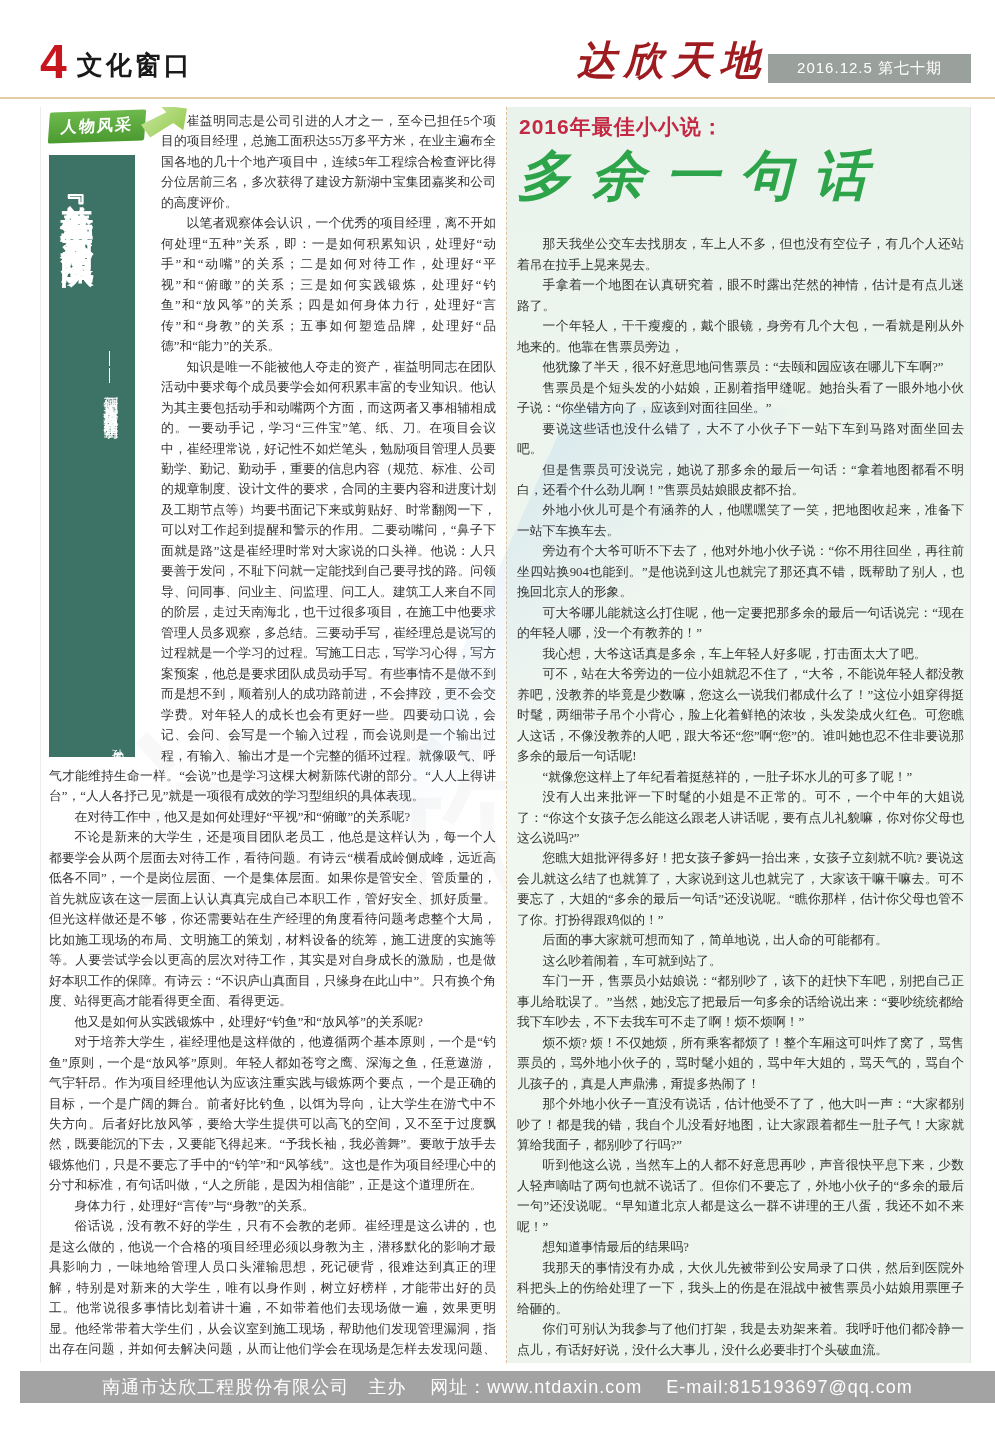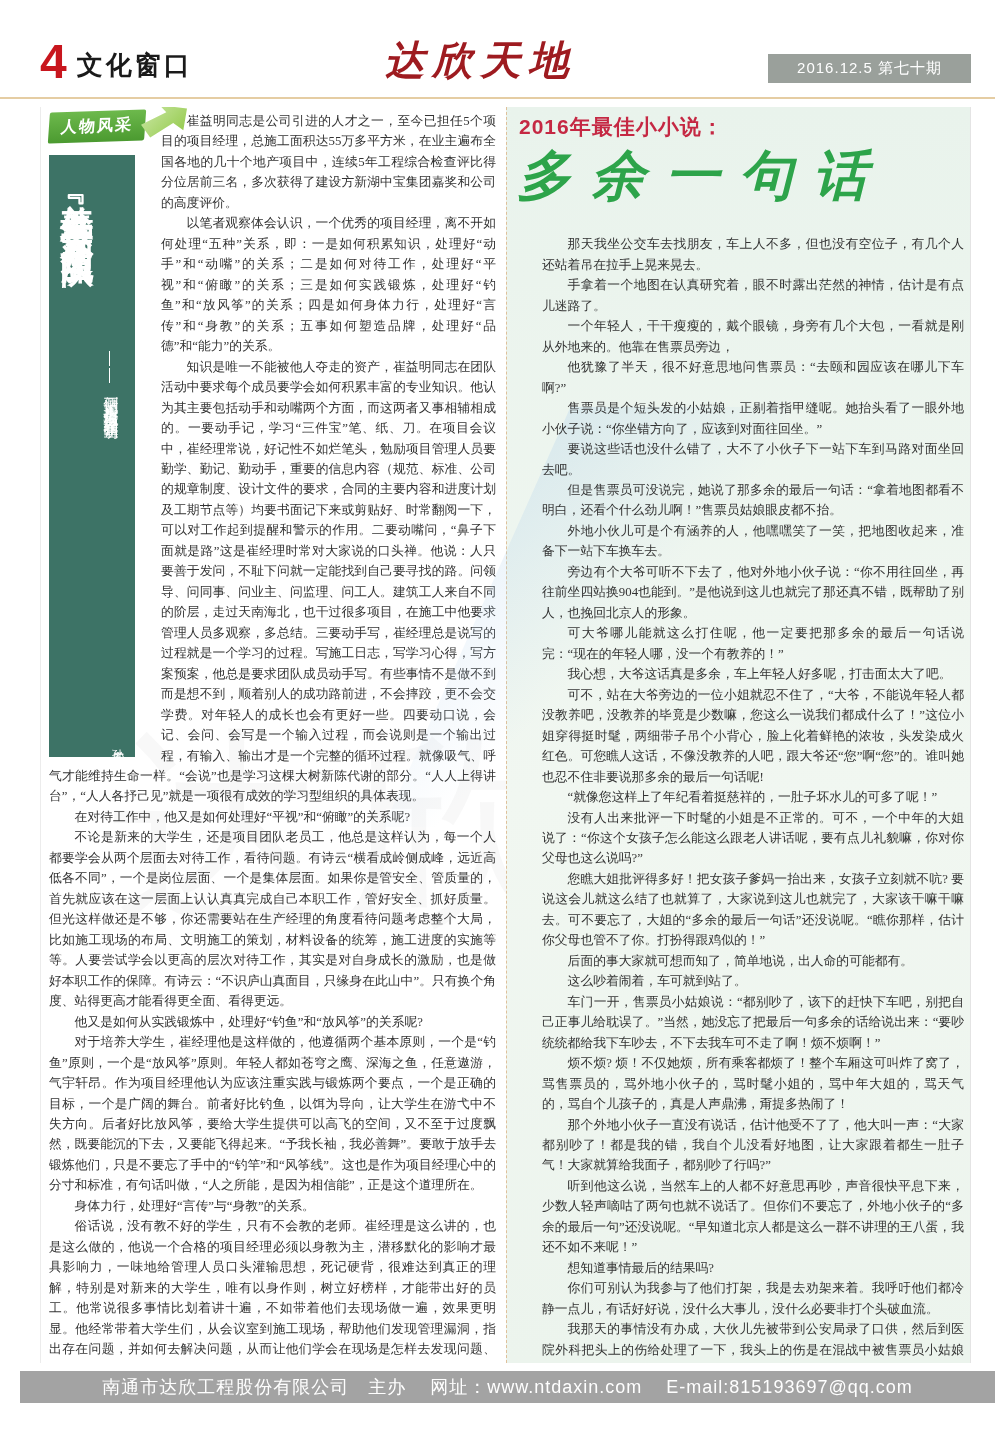--- a/index.html
+++ b/index.html
@@ -5,21 +5,21 @@
   * { margin:0; padding:0; box-sizing:border-box; }
   body { background:#fff; font-family:"Liberation Serif","DejaVu Serif",serif; }
   .page { position:relative; width:995px; height:1437px; background:#fff; overflow:hidden; margin:0 auto; }
 
   
   .hdr { display:flex; align-items:flex-end; padding:16px 24px 8px 40px; }
   .pagenum { color:#c8161e; font-size:48px; font-weight:800; line-height:.85;
              font-family:"Liberation Sans","DejaVu Sans",sans-serif; }
   .section { font-size:26px; font-weight:700; color:#1a1a1a; margin-left:10px; letter-spacing:3px;
              font-family:"Liberation Sans","DejaVu Sans",sans-serif;margin-top:32px; }
-  .masthead { flex:1; text-align:center; color:#9e1b20; font-size:40px; font-weight:700;
+  .masthead { flex:1; text-align:right; color:#9e1b20; font-size:40px; font-weight:700;
               font-style:italic; letter-spacing:8px; line-height:1; padding-bottom:2px; }
   .issue { background:#9aa09b; color:#fff; font-size:15px; padding:5px 29px; letter-spacing:1px;
            font-family:"Liberation Sans","DejaVu Sans",sans-serif; }
   .rule { height:2px; background:#e5cda3; margin:6px 0 8px 0; }
 
   
   .content { display:flex; height:1256px; overflow:hidden; padding:0 22px 0 40px; }
   .col-left { width:466px; padding:4px 10px 0 0; border-left:1px solid #ececec; padding-left:8px; }
   .col-right { width:465px; border-left:1px dashed #dfc09a; padding:4px 6px 0 10px;
                background:linear-gradient(180deg,#e9f3ec 0%,#f1f7f1 55%,#ecf4ed 100%);
@@ -50,21 +50,21 @@
   .v-author { position:absolute; left:62px; bottom:12px; font-size:12px; letter-spacing:2px; line-height:14px; }
 
   .col-left p, .col-right p.story-p {
       font-size:12.8px; line-height:1.6; color:#333; text-align:justify; text-indent:2em; }
 
   
   .kicker { color:#c52843; font-size:21px; font-weight:700; letter-spacing:1px; margin:2px 0 4px 2px;
             font-family:"Liberation Sans","DejaVu Sans",sans-serif; position:relative; z-index:1; }
   .story-title { text-align:left; color:#2da44a; font-size:54px; font-weight:800; font-style:italic;
                  letter-spacing:20px; line-height:1.1; margin:2px 0 28px 0; position:relative; z-index:1; }
-  .story-body { position:relative; z-index:1;margin-left:25px; }
+  .story-body { position:relative; z-index:1; }
 
   
   .illustration { position:relative; margin-top:auto; height:86px; overflow:hidden; z-index:1; }
   .illustration svg { display:block; width:100%; height:100%; }
 
   
   .ftr { margin:8px 0 0 20px; height:32px; background:#a3a3a3; color:#fff; display:flex;
          align-items:center; justify-content:center; gap:24px; font-size:18px; letter-spacing:1px;
          font-family:"Liberation Sans","DejaVu Sans",sans-serif; }
 </style>
@@ -129,22 +129,22 @@
         <p class="story-p">“就像您这样上了年纪看着挺慈祥的，一肚子坏水儿的可多了呢！”</p>
         <p class="story-p">没有人出来批评一下时髦的小姐是不正常的。可不，一个中年的大姐说了：“你这个女孩子怎么能这么跟老人讲话呢，要有点儿礼貌嘛，你对你父母也这么说吗?”</p>
         <p class="story-p">您瞧大姐批评得多好！把女孩子爹妈一抬出来，女孩子立刻就不吭? 要说这会儿就这么结了也就算了，大家说到这儿也就完了，大家该干嘛干嘛去。可不要忘了，大姐的“多余的最后一句话”还没说呢。“瞧你那样，估计你父母也管不了你。打扮得跟鸡似的！”</p>
         <p class="story-p">后面的事大家就可想而知了，简单地说，出人命的可能都有。</p>
         <p class="story-p">这么吵着闹着，车可就到站了。</p>
         <p class="story-p">车门一开，售票员小姑娘说：“都别吵了，该下的赶快下车吧，别把自己正事儿给耽误了。”当然，她没忘了把最后一句多余的话给说出来：“要吵统统都给我下车吵去，不下去我车可不走了啊！烦不烦啊！”</p>
         <p class="story-p">烦不烦? 烦！不仅她烦，所有乘客都烦了！整个车厢这可叫炸了窝了，骂售票员的，骂外地小伙子的，骂时髦小姐的，骂中年大姐的，骂天气的，骂自个儿孩子的，真是人声鼎沸，甭提多热闹了！</p>
         <p class="story-p">那个外地小伙子一直没有说话，估计他受不了了，他大叫一声：“大家都别吵了！都是我的错，我自个儿没看好地图，让大家跟着都生一肚子气！大家就算给我面子，都别吵了行吗?”</p>
         <p class="story-p">听到他这么说，当然车上的人都不好意思再吵，声音很快平息下来，少数人轻声嘀咕了两句也就不说话了。但你们不要忘了，外地小伙子的“多余的最后一句”还没说呢。“早知道北京人都是这么一群不讲理的王八蛋，我还不如不来呢！”</p>
         <p class="story-p">想知道事情最后的结果吗?</p>
+        <p class="story-p">我那天的事情没有办成，大伙儿先被带到公安局录了口供，然后到医院外科把头上的伤给处理了一下，我头上的伤是在混战中被售票员小姑娘用票匣子给砸的。</p>
         <p class="story-p">你们可别认为我参与了他们打架，我是去劝架来着。我呼吁他们都冷静一点儿，有话好好说，没什么大事儿，没什么必要非打个头破血流。</p>
-        <p class="story-p">我那天的事情没有办成，大伙儿先被带到公安局录了口供，然后到医院外科把头上的伤给处理了一下，我头上的伤是在混战中被售票员小姑娘用票匣子给砸的。</p>
         <p class="story-p">我多余的最后一句话是这么说的：不就是售票员说话不得体吗? 你们就当她是个傻X，和她计较什么呢? ！</p>
       </div>
 
       <div class="illustration">
         <svg viewBox="0 0 460 86" preserveAspectRatio="none">
           <defs>
             <linearGradient id="skyg" x1="0" y1="0" x2="0" y2="1">
               <stop offset="0" stop-color="#9fd4ee"></stop>
                 <stop offset="1" stop-color="#d8effa"></stop>
             </linearGradient>

